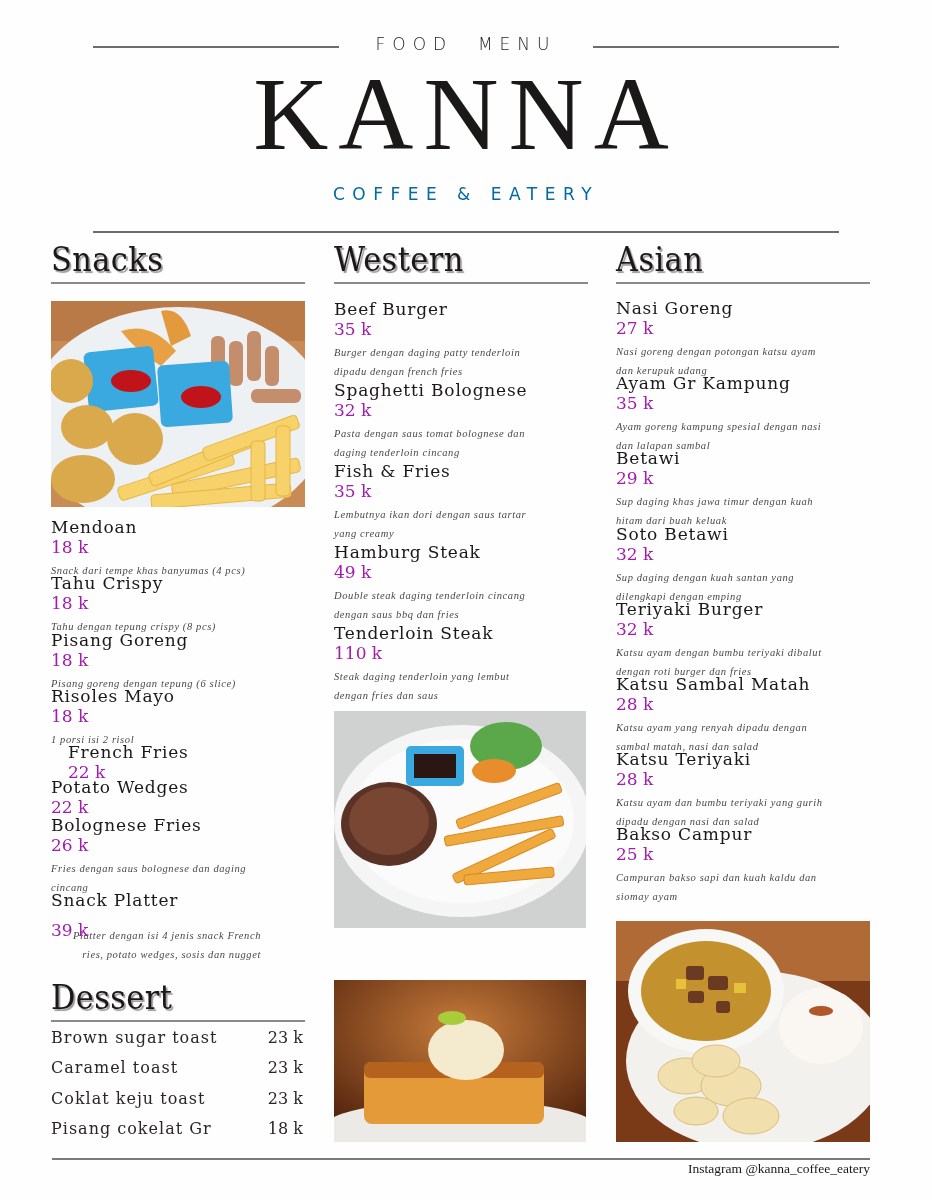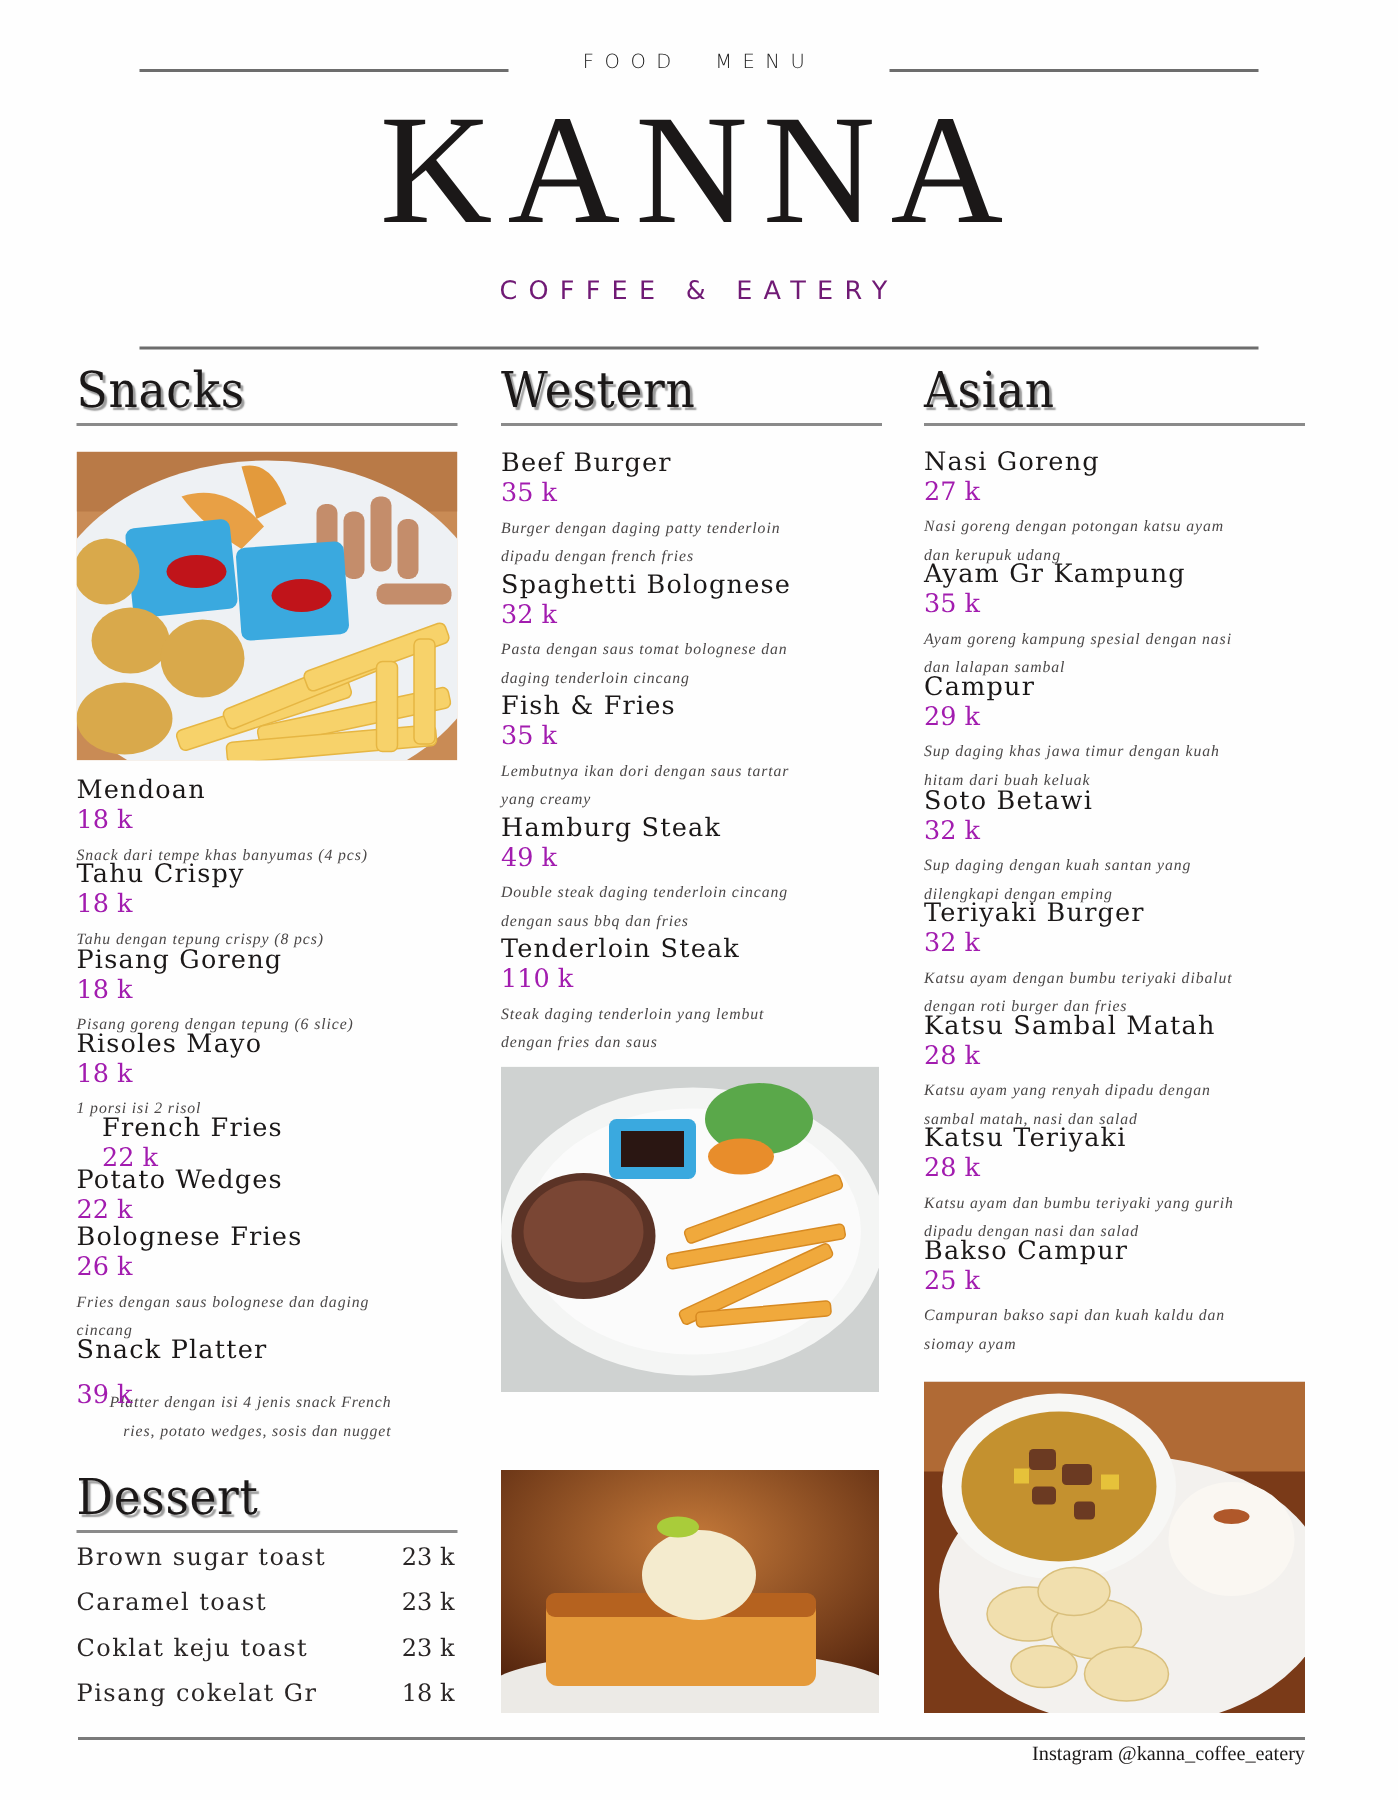--- a/index.html
+++ b/index.html
@@ -1,25 +1,25 @@
 <!DOCTYPE html>
 <html><head>
 <meta charset="utf-8">
 <style>
   * { box-sizing: border-box; margin: 0; padding: 0; }
   html, body { width: 932px; height: 1200px; background: #fefefe; overflow: hidden; }
   body { position: relative; font-family: "Liberation Serif", "DejaVu Serif", serif; color: #1c1a1a; }
 
   .hdr-line { position: absolute; height: 1.5px; background: #6d6d6d; }
   .food-menu { position: absolute; top: 34px; left: 0; width: 932px; text-align: center;
-    font-family: "DejaVu Sans", sans-serif; font-size: 13px; letter-spacing: 7px; color: #222; font-weight: 300; }
+    font-family: "DejaVu Sans", sans-serif; font-size: 17px; letter-spacing: 7px; color: #222; font-weight: 300; }
   .brand { position: absolute; top: 62px; left: 0; width: 932px; text-align: center;
     font-family: "Liberation Serif", serif; font-size: 104px; letter-spacing: 10px; color: #1b1818; line-height: 1; }
   .tagline { position: absolute; top: 184px; left: 0; width: 932px; text-align: center;
-    font-family: "DejaVu Sans", sans-serif; font-size: 17px; letter-spacing: 7.5px; color: #701a75; }
+    font-family: "DejaVu Sans", sans-serif; font-size: 17px; letter-spacing: 7.5px; color: #0369a1; }
 
   .col { position: absolute; top: 240px; width: 254px; }
   .sec-title { font-family: "DejaVu Serif", serif; font-size: 33px; line-height: 40px; color: #1b1818;
     text-shadow: 2px 2px 1px #9a9a9a; transform: scaleX(0.92); transform-origin: left; letter-spacing: 0.5px; }
   .sec-rule { height: 2px; background: #8a8a8a; margin-top: 2px; }
 
   .item { position: absolute; left: 0; width: 254px; }
   .item-row { display: flex; justify-content: space-between; align-items: baseline; flex-direction: column; }
   .item-name { font-family: "DejaVu Serif", serif; font-size: 17px; letter-spacing: 0.8px; color: #1b1818; }
   .item-price { font-family: "DejaVu Serif", serif; font-size: 17px; color: #a21caf; padding-right: 2px; }
@@ -254,21 +254,21 @@
   </div>
   <div class="item" style="top:133px;">
     <div class="item-row">
         <span class="item-name">Ayam Gr Kampung</span>
         <span class="item-price">35 k</span>
       </div>
     <div class="item-desc">Ayam goreng kampung spesial dengan nasi dan lalapan sambal</div>
   </div>
   <div class="item" style="top:208px;">
     <div class="item-row">
-        <span class="item-name">Campur</span>
+        <span class="item-name">Betawi</span>
         <span class="item-price">29 k</span>
       </div>
     <div class="item-desc">Sup daging khas jawa timur dengan kuah hitam dari buah keluak</div>
   </div>
   <div class="item" style="top:284px;">
     <div class="item-row">
         <span class="item-name">Soto Betawi</span>
         <span class="item-price">32 k</span>
       </div>
     <div class="item-desc">Sup daging dengan kuah santan yang dilengkapi dengan emping</div>

